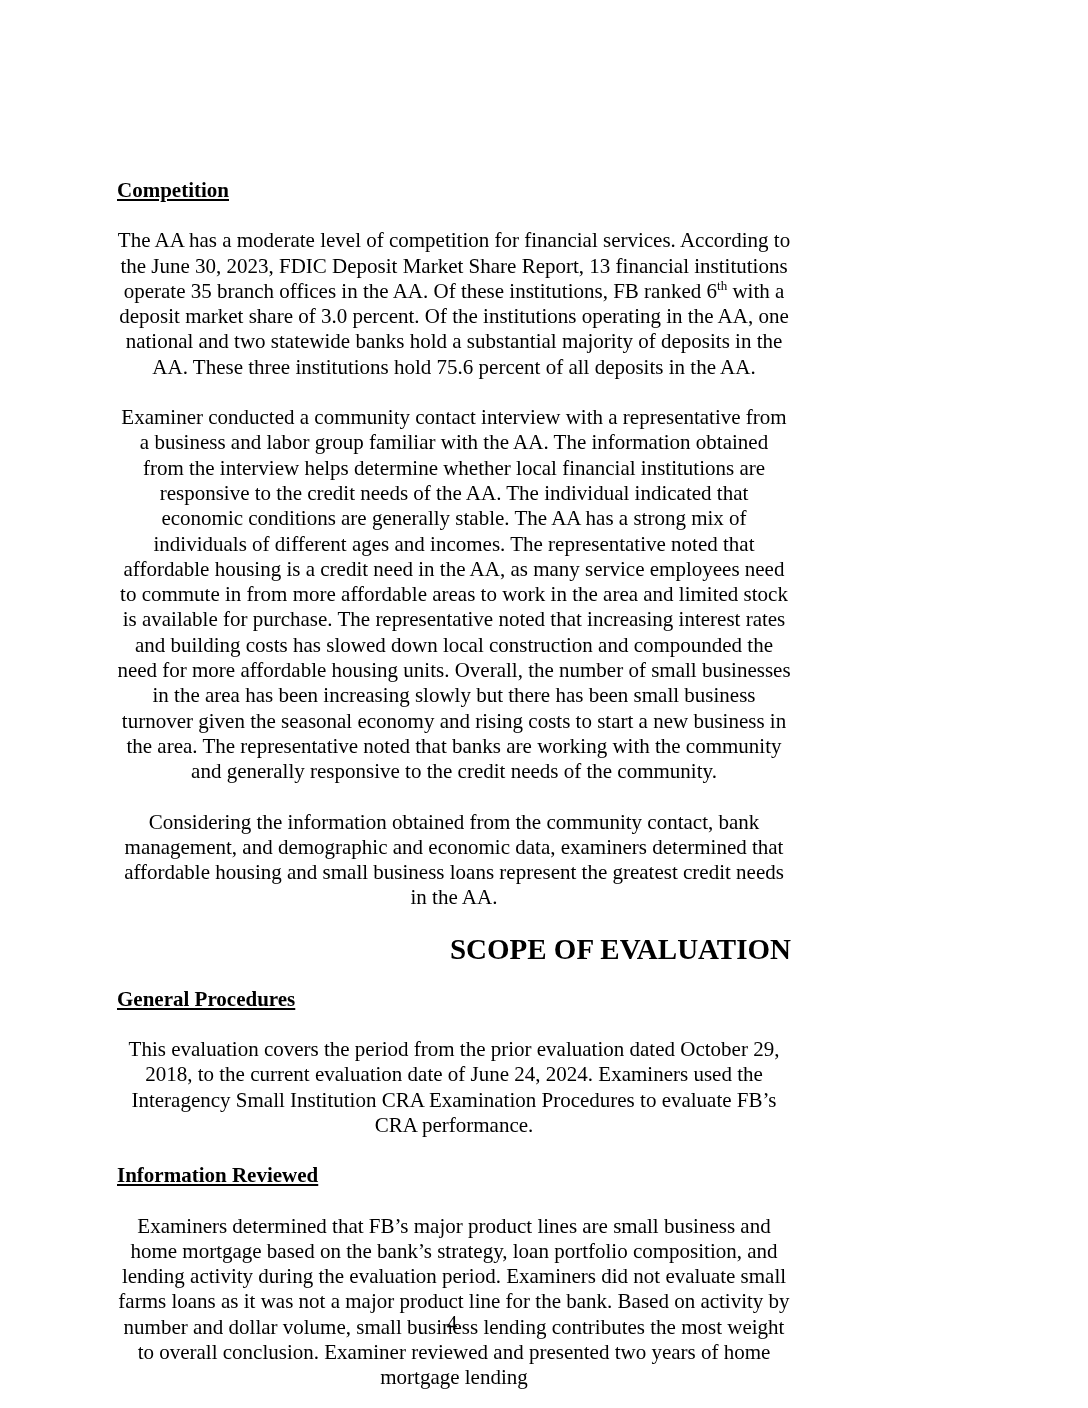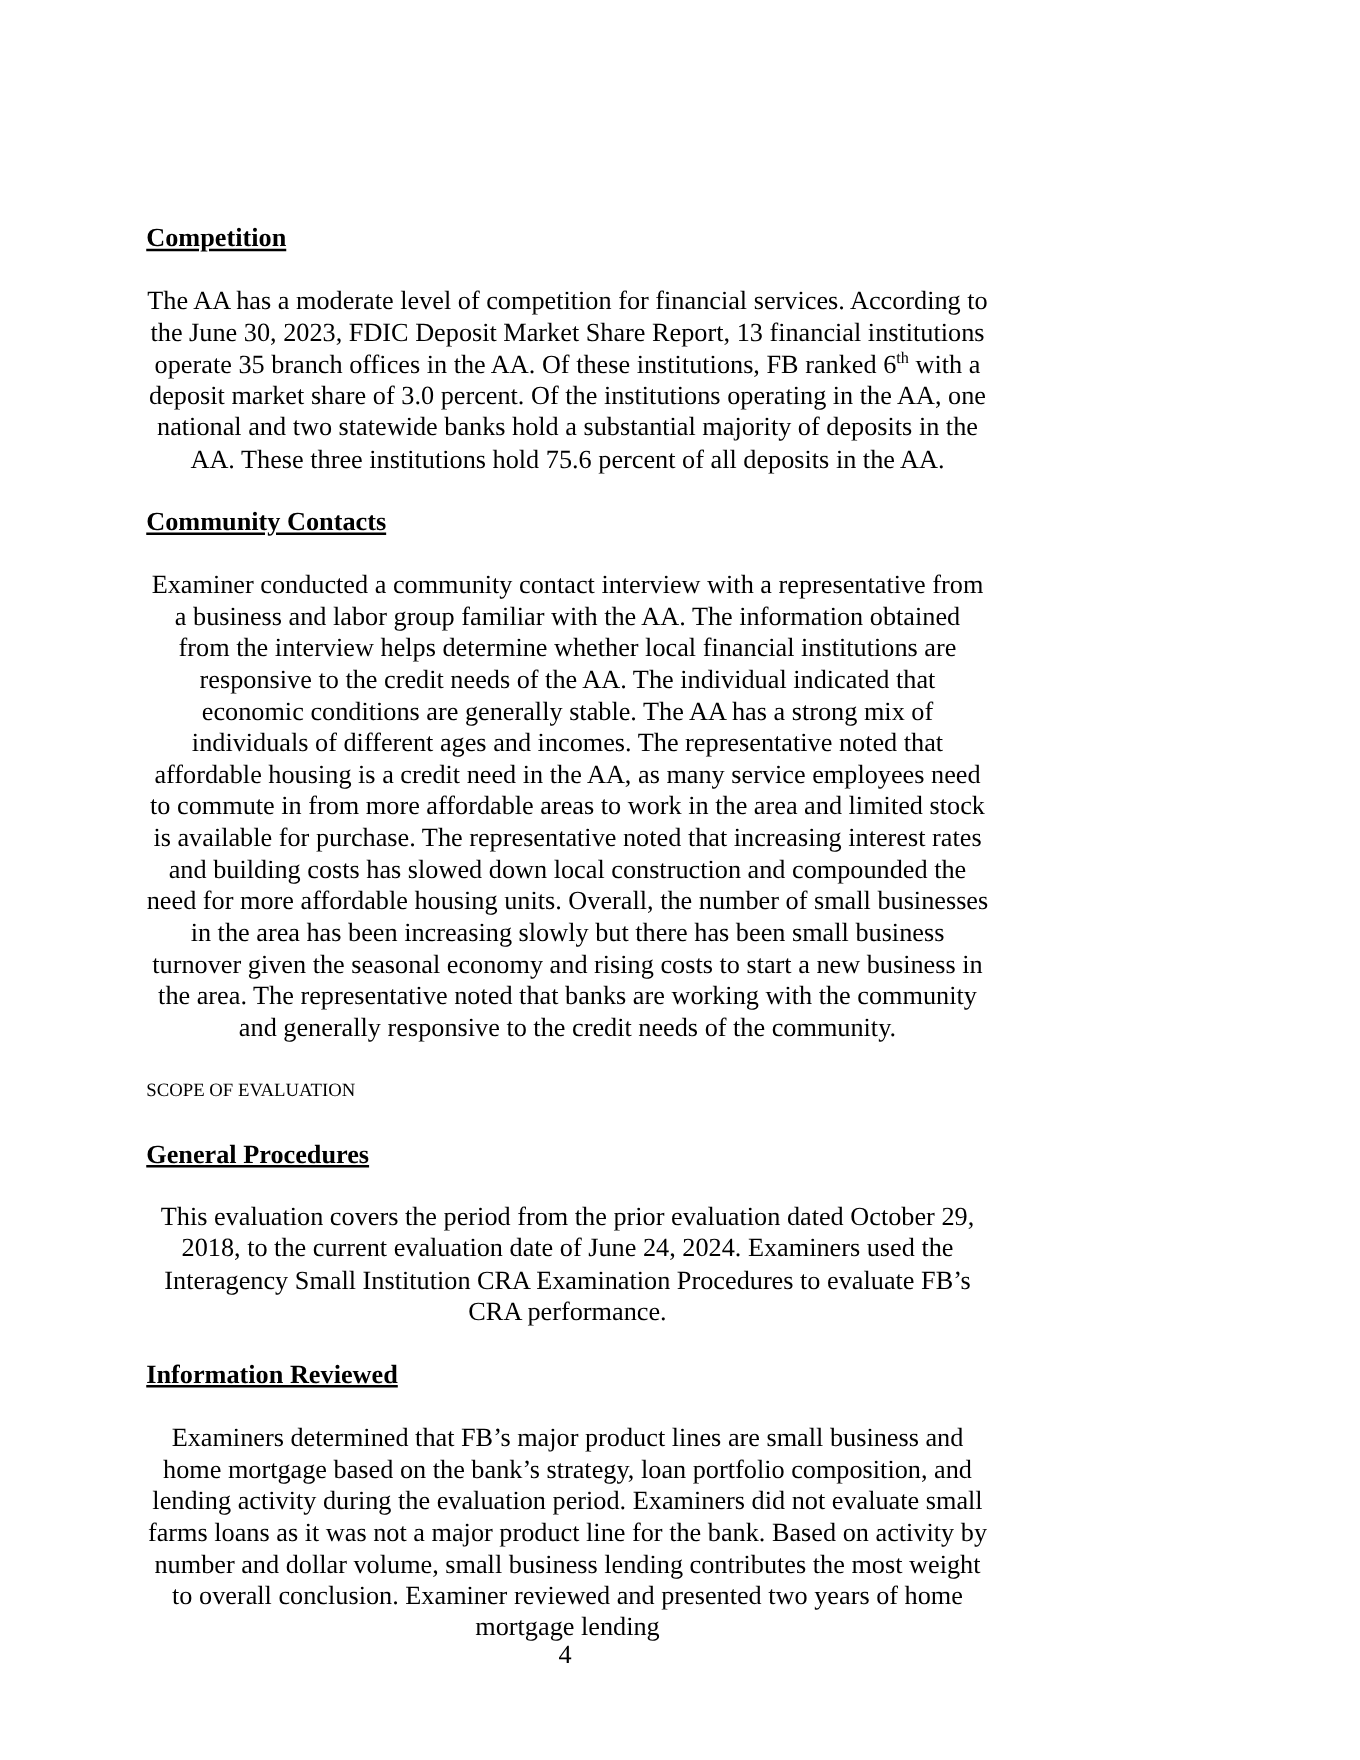--- a/index.html
+++ b/index.html
@@ -26,23 +26,23 @@
     font-weight: bold;
     text-decoration: underline;
     margin: 0 0 25px 0;
     line-height: 25.3px;
   }
   .body-text {
     margin: 0 0 25px 0;
     text-align: center;
   }
   .main-heading {
-    font-size: 15px;
-    font-weight: normal;
-    text-align: left;
+    font-size: 29px;
+    font-weight: bold;
+    text-align: right;
     margin: 0 0 25px 0;
     line-height: 26px;
   }
   sup.ord {
     font-size: 0.62em;
     vertical-align: super;
     line-height: 0;
   }
   .page-number {
     position: absolute;
@@ -57,25 +57,25 @@
 <body>
 
 <div class="page">
 
   <section>
     <h2 class="section-heading">Competition</h2>
     <p class="body-text"><span>The AA has a moderate level of competition for financial services. According to the June 30, 2023, FDIC Deposit Market Share Report, 13 financial institutions operate 35 branch offices in the AA. Of these institutions, FB ranked 6</span><sup class="ord">th</sup><span> with a deposit market share of 3.0 percent. Of the institutions operating in the AA, one national and two statewide banks hold a substantial majority of deposits in the AA. These three institutions hold 75.6 percent of all deposits in the AA.</span></p>
   </section>
 
   <section>
-    <h2 class="section-heading">Community Contacts</h2>
     <p class="body-text">Examiner conducted a community contact interview with a representative from a business and labor group familiar with the AA. The information obtained from the interview helps determine whether local financial institutions are responsive to the credit needs of the AA. The individual indicated that economic conditions are generally stable. The AA has a strong mix of individuals of different ages and incomes. The representative noted that affordable housing is a credit need in the AA, as many service employees need to commute in from more affordable areas to work in the area and limited stock is available for purchase. The representative noted that increasing interest rates and building costs has slowed down local construction and compounded the need for more affordable housing units. Overall, the number of small businesses in the area has been increasing slowly but there has been small business turnover given the seasonal economy and rising costs to start a new business in the area. The representative noted that banks are working with the community and generally responsive to the credit needs of the community.</p>
   </section>
 
   <section>
+    <p class="body-text">Considering the information obtained from the community contact, bank management, and demographic and economic data, examiners determined that affordable housing and small business loans represent the greatest credit needs in the AA.</p>
   </section>
 
   <h1 class="main-heading">SCOPE OF EVALUATION</h1>
 
   <section>
     <h2 class="section-heading">General Procedures</h2>
     <p class="body-text">This evaluation covers the period from the prior evaluation dated October 29, 2018, to the current evaluation date of June 24, 2024. Examiners used the Interagency Small Institution CRA Examination Procedures to evaluate FB’s CRA performance.</p>
   </section>
 
   <section>

